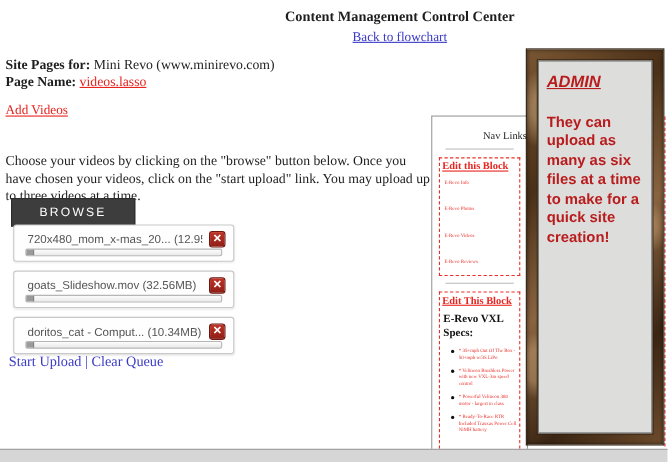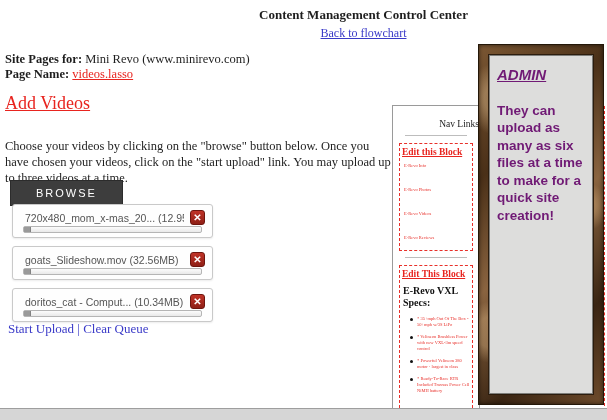--- a/index.html
+++ b/index.html
@@ -10,21 +10,21 @@
   
   .title { position:absolute; top:7px; left:0; width:727px; text-align:center;
            font-size:13px; font-weight:bold; color:#1e1e1e; }
   .back-link { position:absolute; top:26px; left:0; width:727px; text-align:center;
            font-size:12px; color:#3a3ac8; text-decoration:underline; cursor:pointer; }
 
   
   .info { position:absolute; top:52px; left:5px; font-size:12.5px; color:#1e1e1e; line-height:15px; }
   .info b { font-weight:bold; }
   .red-link { color:#e8241f; text-decoration:underline; cursor:pointer; }
-  .add-videos { position:absolute; top:93px; left:5px; font-size:18px;text-align:center; }
+  .add-videos { position:absolute; top:93px; left:5px; font-size:12px;text-align:center; }
 
   
   .instructions { position:absolute; top:138px; left:5px; width:388px;
            font-size:12.5px; color:#1e1e1e; line-height:1.28; }
 
   
   .browse-btn { position:absolute; top:180px; left:10px; background:#3d3d3d; color:#fff;
            font-family:"Liberation Sans", sans-serif; font-size:11px; letter-spacing:2px;
            padding:6px 25px; border:1px solid #2c2c2c; cursor:pointer; }
 
@@ -72,21 +72,21 @@
            padding:10px; border:1px solid #241708;
            background:
              radial-gradient(circle at 20% 15%, rgba(255,220,170,0.35) 0 6%, transparent 12%),
              radial-gradient(circle at 85% 45%, rgba(255,210,150,0.3) 0 5%, transparent 11%),
              radial-gradient(circle at 10% 80%, rgba(255,215,160,0.3) 0 5%, transparent 10%),
              linear-gradient(135deg,#7b5733 0%,#4a3018 28%,#8a6440 52%,#3a2513 78%,#6f4c2c 100%);
            box-shadow:inset 0 0 4px rgba(0,0,0,0.6); }
   .admin-inner { width:100%; height:100%; background:#dddddc; border:1px solid #7d7d7a;
            box-shadow:0 0 0 1px #2c1c0d; padding:9px 7px;
            font-family:"Liberation Sans", sans-serif; font-weight:bold; font-size:13.5px;
-           color:#701a75; line-height:1.3; }
+           color:#b91c1c; line-height:1.3; }
   .admin-title { font-size:15px; font-style:italic; font-weight:bold; text-decoration:underline;
            margin-bottom:14px; }
   .admin-p2 { margin-top:17px; }
 
   
   .bottom-bar { position:absolute; left:0; top:408px; width:607px; height:12px;
            background:#d6d6d6; border-top:1px solid #9e9e9e; z-index:50; }
 </style>
 </head>
 <body>

